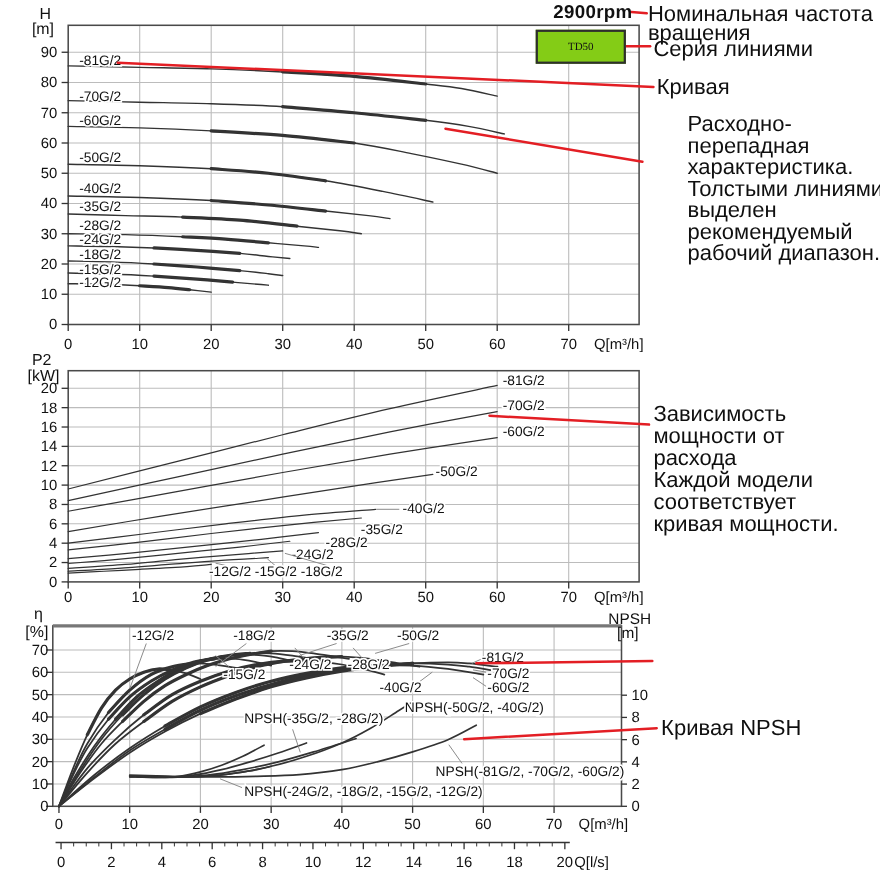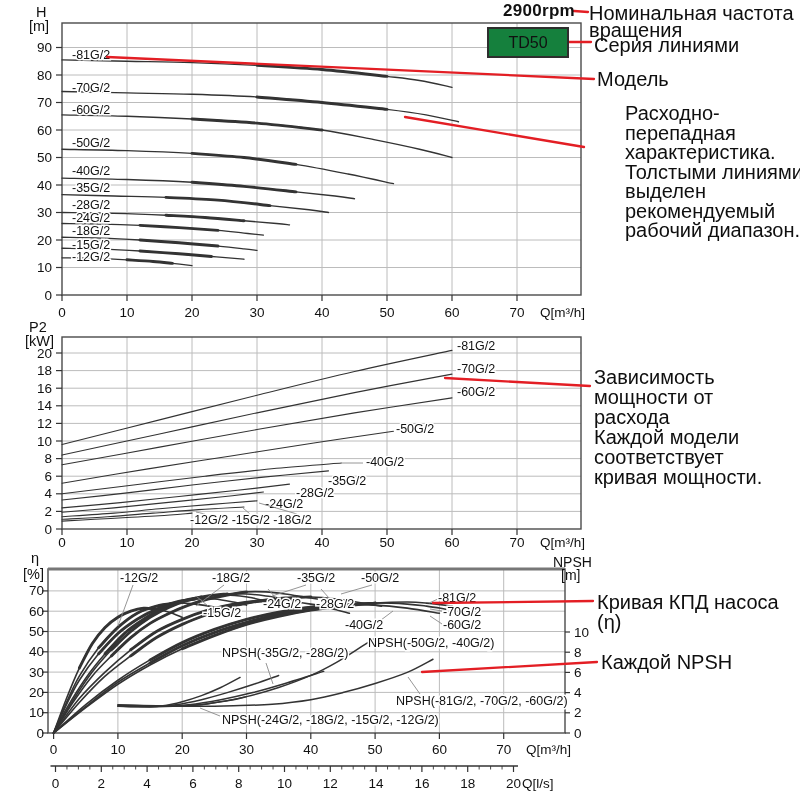--- a/index.html
+++ b/index.html
@@ -2,22 +2,22 @@
 <html><head>
 <meta charset="utf-8">
 <style>
   html,body{margin:0;padding:0;background:#ffffff;}
   #stage{position:relative;width:800px;height:800px;background:#fff;overflow:hidden;
          font-family:"Liberation Sans",sans-serif;color:#111;}
   #plot{position:absolute;left:0;top:0;}
   .rpm{position:absolute;left:503px;top:1px;font-size:17px;letter-spacing:0.3px;
        color:#111;font-weight:700;}
   .tdbox{position:absolute;left:487px;top:27px;width:78px;height:27px;border:2px solid #2e2e2e;
-         background:#15803d;display:flex;align-items:center;justify-content:center;
-         font-size:16px;color:#111;}
+         background:#84cc16;display:flex;align-items:center;justify-content:center;
+         font-size:10px;color:#111;font-family:Liberation Serif, serif;}
   .note{position:absolute;font-size:20px;line-height:19.5px;color:#0f0f0f;white-space:pre-line;}
   .n1{left:589px;top:5px;width:210px;line-height:17px;}
   .n2{left:594px;top:36px;}
   .n3{left:597px;top:70px;}
   .n4{left:589px;top:104px;width:208px;margin-left:36px;}
   .n5{left:594px;top:367px;width:206px;line-height:20px;}
   .n6{left:597px;top:593px;}
   .n7{left:601px;top:653px;}
   text{font-family:"Liberation Sans",sans-serif;fill:#111;}
   .halo{paint-order:stroke;stroke:#ffffff;stroke-width:3px;}
@@ -392,29 +392,28 @@
       </g>
     </svg>
 
   <div class="rpm">2900rpm</div>
   <div class="tdbox">
     <span>TD50</span>
   </div>
 
   <div class="note n1">Номинальная частота вращения</div>
   <div class="note n2">Серия линиями</div>
-  <div class="note n3">Модель</div>
+  <div class="note n3">Кривая</div>
   <div class="note n4">Расходно-
 перепадная
 характеристика.
 Толстыми линиями
 выделен
 рекомендуемый
 рабочий диапазон.</div>
   <div class="note n5">Зависимость
 мощности от
 расхода
 Каждой модели
 соответствует
 кривая мощности.</div>
-  <div class="note n6">Кривая КПД насоса (η)</div>
-  <div class="note n7">Каждой NPSH</div>
+  <div class="note n7">Кривая NPSH</div>
 </div>
 
 </body></html>

